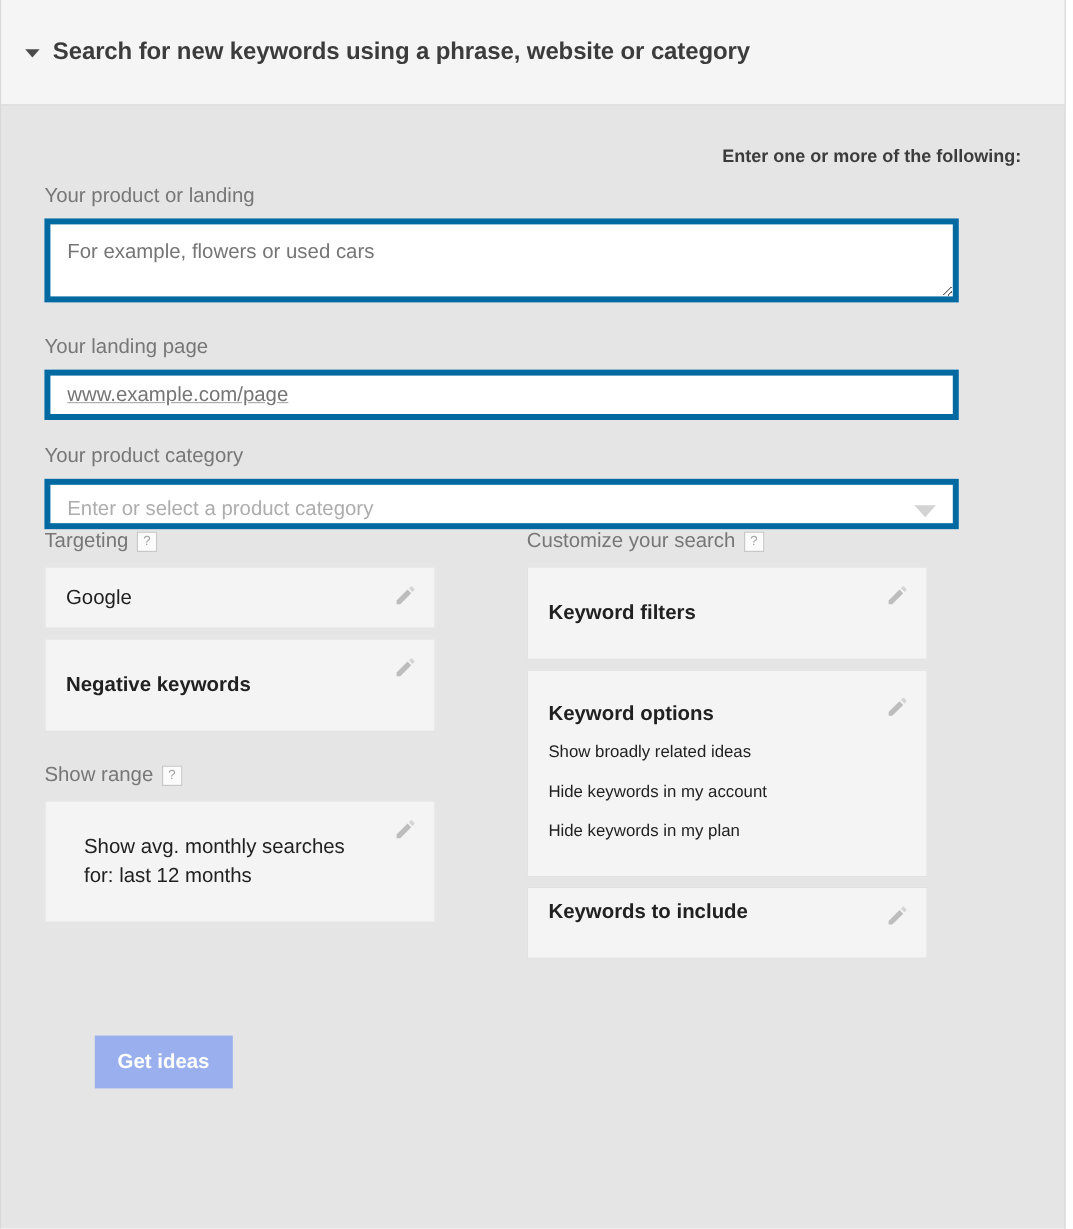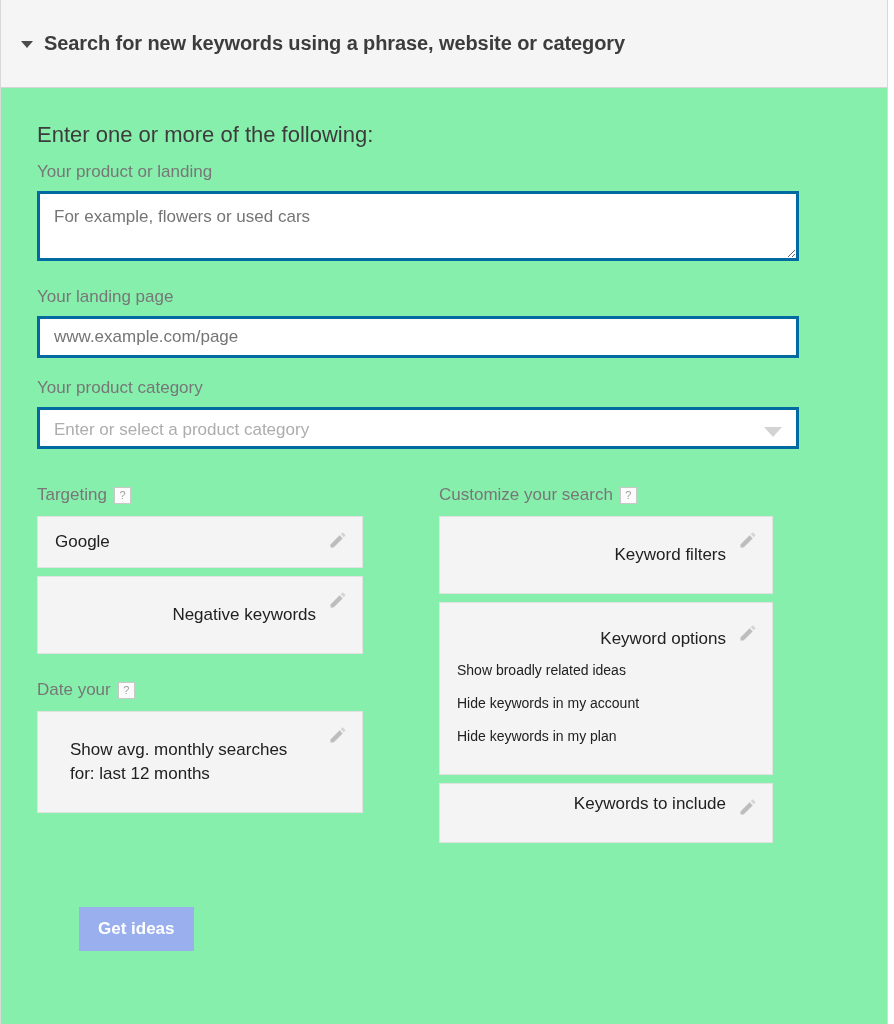--- a/index.html
+++ b/index.html
@@ -15,21 +15,21 @@
     overflow: hidden;
   }
 
   .panel {
     position: relative;
     width: 888px;
     height: 1024px;
     border-left: 1px solid #d9d9d9;
     border-right: 1px solid #d9d9d9;
     box-sizing: border-box;
-    background: #86efac;
+    background: #e5e5e5;
   }
 
   
   .panel-header {
     height: 88px;
     background: #f5f5f5;
     border-bottom: 1px solid #d5d5d5;
     display: flex;
     align-items: center;
     padding-left: 20px;
@@ -51,52 +51,54 @@
     letter-spacing: -0.1px;
   }
 
   
   .panel-body {
     padding: 34px 36px 0 36px;
     box-sizing: border-box;
   }
 
   .section-heading {
-    font-size: 22px;
-    font-weight: normal;
+    font-size: 15px;
+    font-weight: bold;
     color: #3c3c3c;
     margin: 0 0 14px 0;
+    text-align: right;
   }
 
   .field-label {
     font-size: 17px;
     color: #777777;
     margin-bottom: 9px;
   }
 
   .text-input,
   .textarea-input,
   .select-input {
     box-sizing: border-box;
     width: 762px;
-    border: 3px solid #0369a1;
+    border: 5px solid #0369a1;
     background: #ffffff;
     color: #adadad;
     font-size: 17px;
     font-family: "Liberation Sans", sans-serif;
     padding: 0 14px;
   }
   .textarea-input {
     height: 70px;
     padding-top: 13px;
     line-height: 20px;
   }
   .text-input {
     height: 42px;
     line-height: 40px;
+    text-decoration: underline;
   }
   .select-input {
     height: 42px;
     line-height: 40px;
     position: relative;
   }
   .select-arrow {
     position: absolute;
     right: 14px;
     top: 17px;
@@ -105,21 +107,20 @@
     border-right: 9px solid transparent;
     border-top: 10px solid #d3d3d3;
   }
 
   .gap-a { height: 22px; }
   .gap-b { height: 20px; }
 
   
   .columns {
     display: flex;
-    margin-top: 36px;
   }
   .col-left { width: 326px; flex: none; }
   .col-spacer { width: 76px; flex: none; }
   .col-right { width: 334px; flex: none; }
 
   .group-label {
     font-size: 17px;
     color: #777777;
     margin-bottom: 11px;
     display: flex;
@@ -146,21 +147,21 @@
     border: 1px solid #e2e2e2;
     box-sizing: border-box;
     padding: 13px 46px 13px 17px;
     margin-bottom: 8px;
   }
   .card-title {
     font-size: 17px;
     color: #212121;
     line-height: 24px;
   }
-  .card-title.bold { font-weight: normal; text-align: right; }
+  .card-title.bold { font-weight: bold; }
   .card-sub {
     font-size: 14px;
     color: #212121;
     line-height: 33px;
   }
   .card.tall { padding-bottom: 15px; }
 
   .pencil-icon {
     position: absolute;
     top: 13px;
@@ -246,21 +247,21 @@
           <div class="card-title bold">Negative keywords</div>
           <svg class="pencil-icon" viewBox="0 0 24 24">
             <path d="M3 17.3V21h3.7L17.6 10.1l-3.7-3.7L3 17.3z" fill="#bdbdbd"></path>
             <path d="M20.7 7c.4-.4.4-1 0-1.4l-2.3-2.3c-.4-.4-1-.4-1.4 0l-1.8 1.8 3.7 3.7L20.7 7z" fill="#d5d5d5"></path>
           </svg>
         </div>
 
         <div class="spacer-date"></div>
 
         <div class="group-label">
-          <span>Date your</span>
+          <span>Show range</span>
           <span class="help-icon">?</span>
         </div>
 
         <div class="card" style="padding-top:26px;padding-bottom:26px;padding-left:32px;">
           <div class="card-title">Show avg. monthly searches</div>
           <div class="card-title">for: last 12 months</div>
           <svg class="pencil-icon" viewBox="0 0 24 24">
             <path d="M3 17.3V21h3.7L17.6 10.1l-3.7-3.7L3 17.3z" fill="#bdbdbd"></path>
             <path d="M20.7 7c.4-.4.4-1 0-1.4l-2.3-2.3c-.4-.4-1-.4-1.4 0l-1.8 1.8 3.7 3.7L20.7 7z" fill="#d5d5d5"></path>
           </svg>

